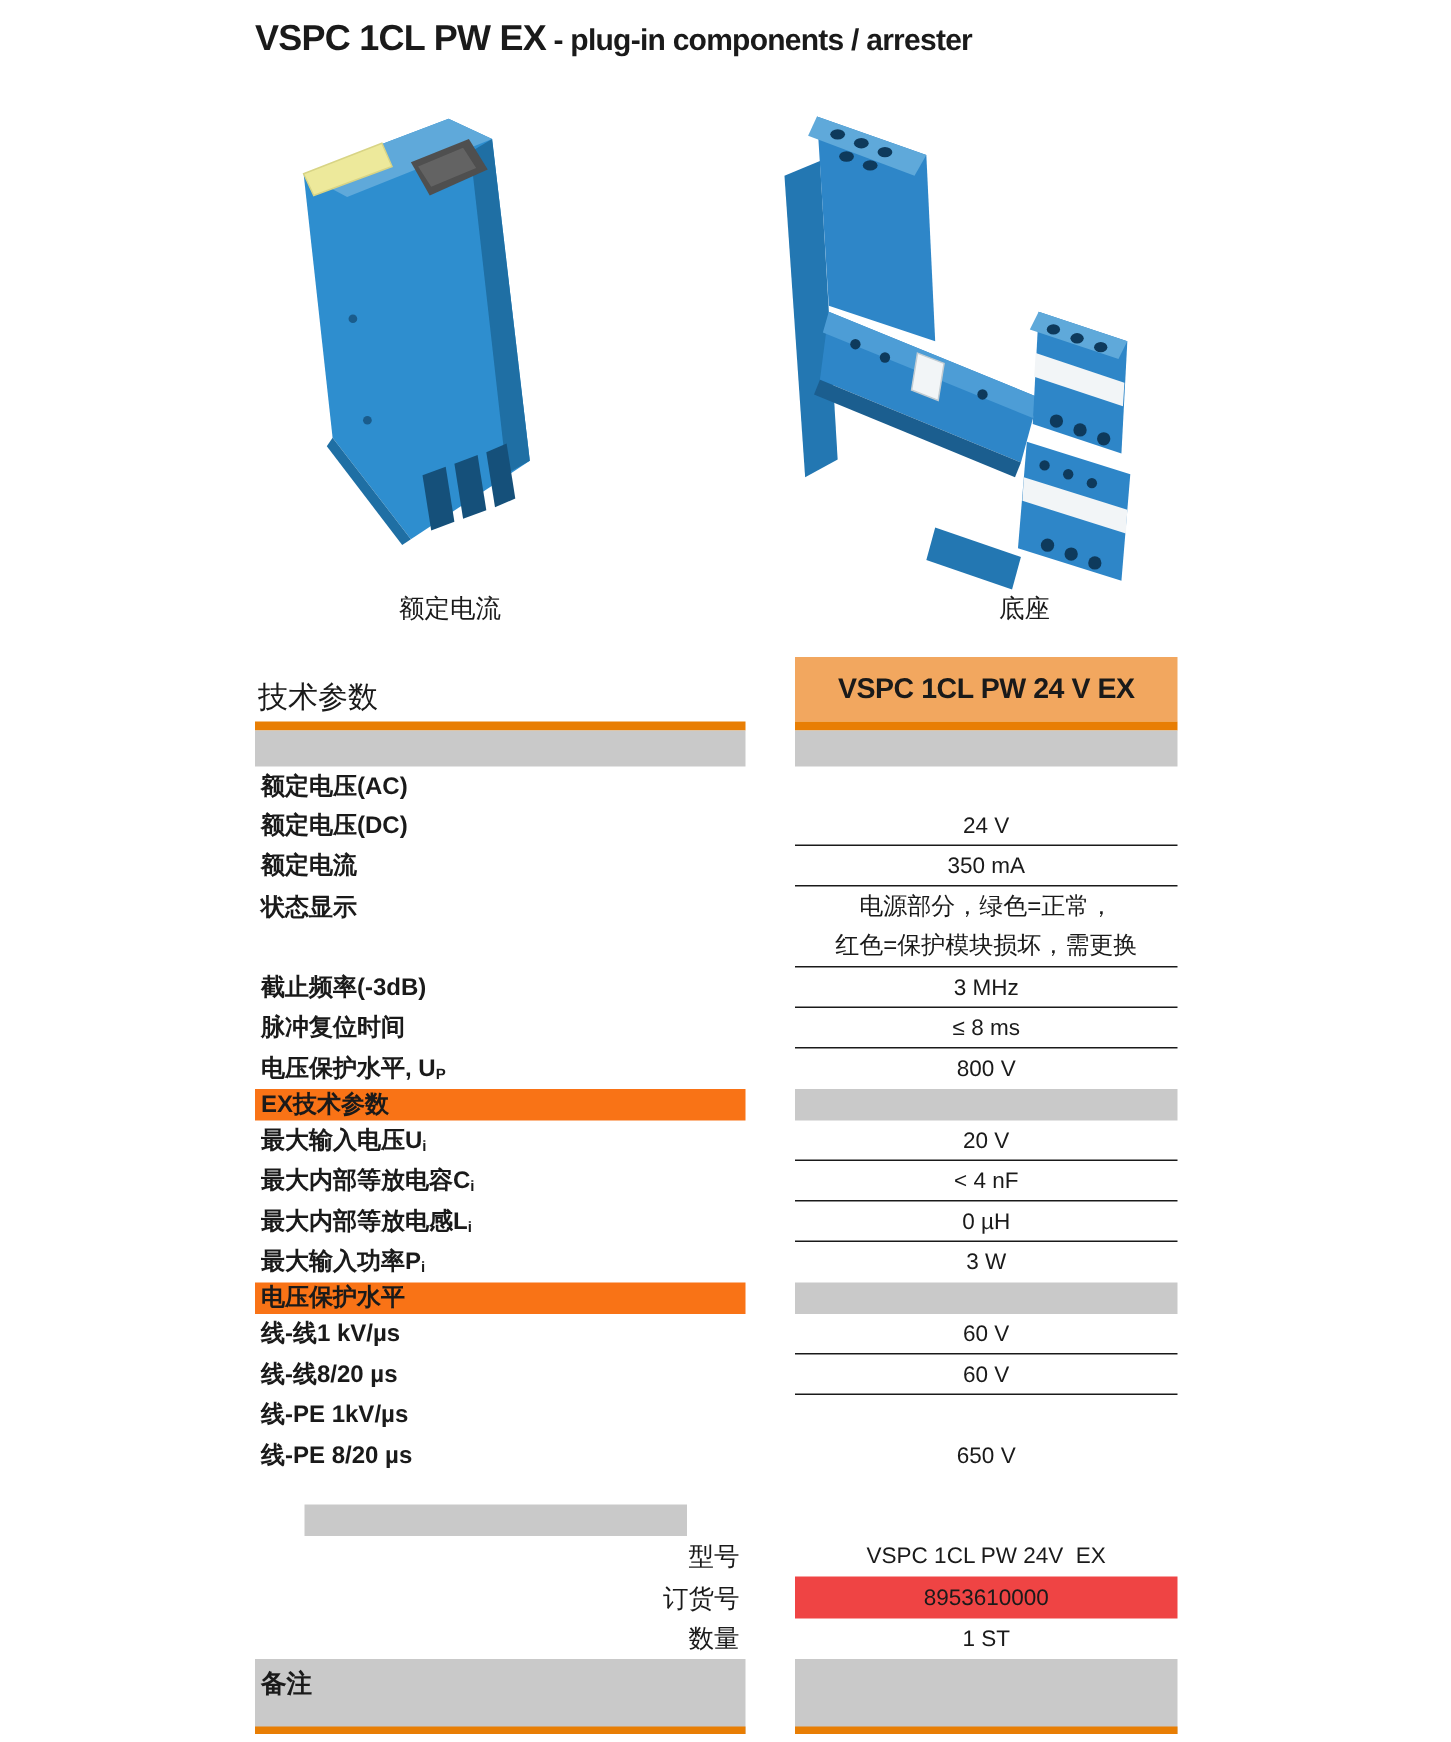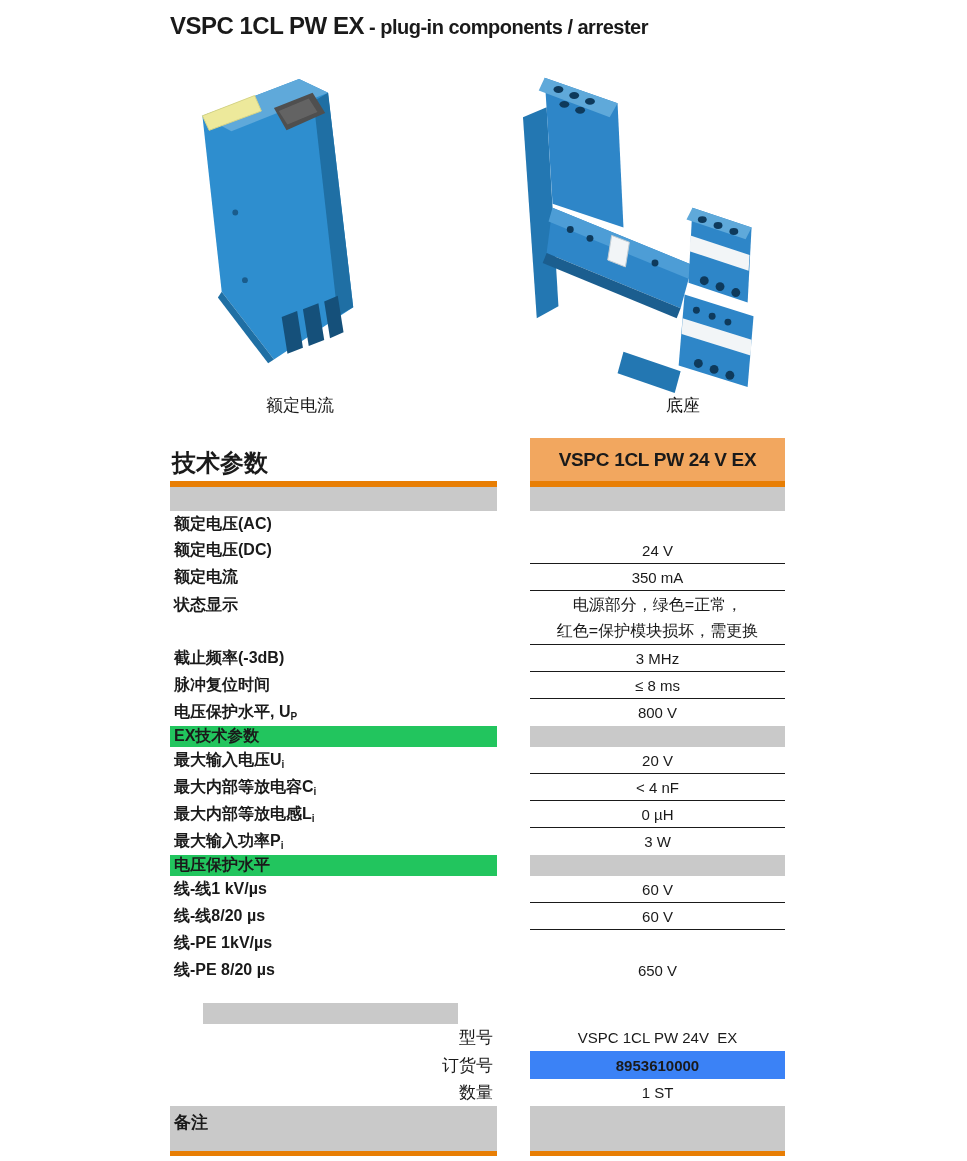--- a/index.html
+++ b/index.html
@@ -18,51 +18,51 @@
   #caption-base{left:553px;}
   
   #table{position:absolute;left:170px;top:438px;width:615px;}
   .trow{display:flex;align-items:stretch;}
   .lcell{width:327px;}
   .gapcell{width:33px;}
   .vcell{width:255px;text-align:center;}
   
   .hrow1{height:43px;}
   .hrow1 .lcell{display:flex;align-items:flex-end;}
-  .lheading{font-size:24px;font-weight:bold;line-height:1;padding:0 0 6px 2px;letter-spacing:0px;}
+  .lheading{font-size:20px;font-weight:normal;line-height:1;padding:0 0 6px 2px;letter-spacing:0px;}
   .colheader{background:#F2A75F;display:flex;align-items:center;justify-content:center;
              font-size:19px;font-weight:bold;letter-spacing:-0.3px;}
   .hrow2{height:6px;}
   .hrow2 .lcell,.hrow2 .vcell{background:#E87E04;}
   .hrow3{height:24px;}
   .hrow3 .lcell,.hrow3 .vcell{background:#C9C9C9;}
   
   .srow{height:27px;}
   .srow .lcell{display:flex;align-items:center;padding-left:4px;box-sizing:border-box;
                font-size:16px;font-weight:bold;}
   .srow .vcell{display:flex;align-items:center;justify-content:center;font-size:15px;
                white-space:pre;}
   .srow .vcell.lined{border-bottom:1px solid #1a1a1a;}
   .statusrow{height:54px;}
   .statusrow .lcell{align-items:flex-start;padding-top:4px;}
   .statusrow .vcell{flex-direction:column;font-size:16px;line-height:26px;justify-content:center;}
   sub.u{font-size:10px;line-height:1;align-self:flex-end;padding-bottom:4px;}
   
   .barrow{height:21px;}
-  .barrow .lcell{background:#22c55e;display:flex;align-items:center;padding-left:4px;
+  .barrow .lcell{background:#f97316;display:flex;align-items:center;padding-left:4px;
                  box-sizing:border-box;font-size:16px;font-weight:bold;}
   .barrow .vcell{background:#C9C9C9;}
   .spacer19{height:19px;}
   
   .orow{height:27px;}
   .orow .lcell{display:flex;align-items:center;justify-content:flex-end;padding-right:4px;
                box-sizing:border-box;font-size:17px;}
   .orow .vcell{display:flex;align-items:center;justify-content:center;font-size:15px;white-space:pre;}
   .orow-hl{height:28px;}
-  .orow-hl .vcell{background:#3b82f6;font-weight:bold;text-align:center;}
+  .orow-hl .vcell{background:#ef4444;font-weight:normal;text-align:center;}
   
   .remrow{height:50px;}
   .remrow .lcell{background:#C9C9C9;border-bottom:5px solid #E87E04;box-sizing:border-box;
                  font-size:17px;font-weight:bold;padding:5px 0 0 4px;}
   .remrow .vcell{background:#C9C9C9;border-bottom:5px solid #E87E04;box-sizing:border-box;}
 </style>
 </head>
 <body>
 
 <div id="page">

